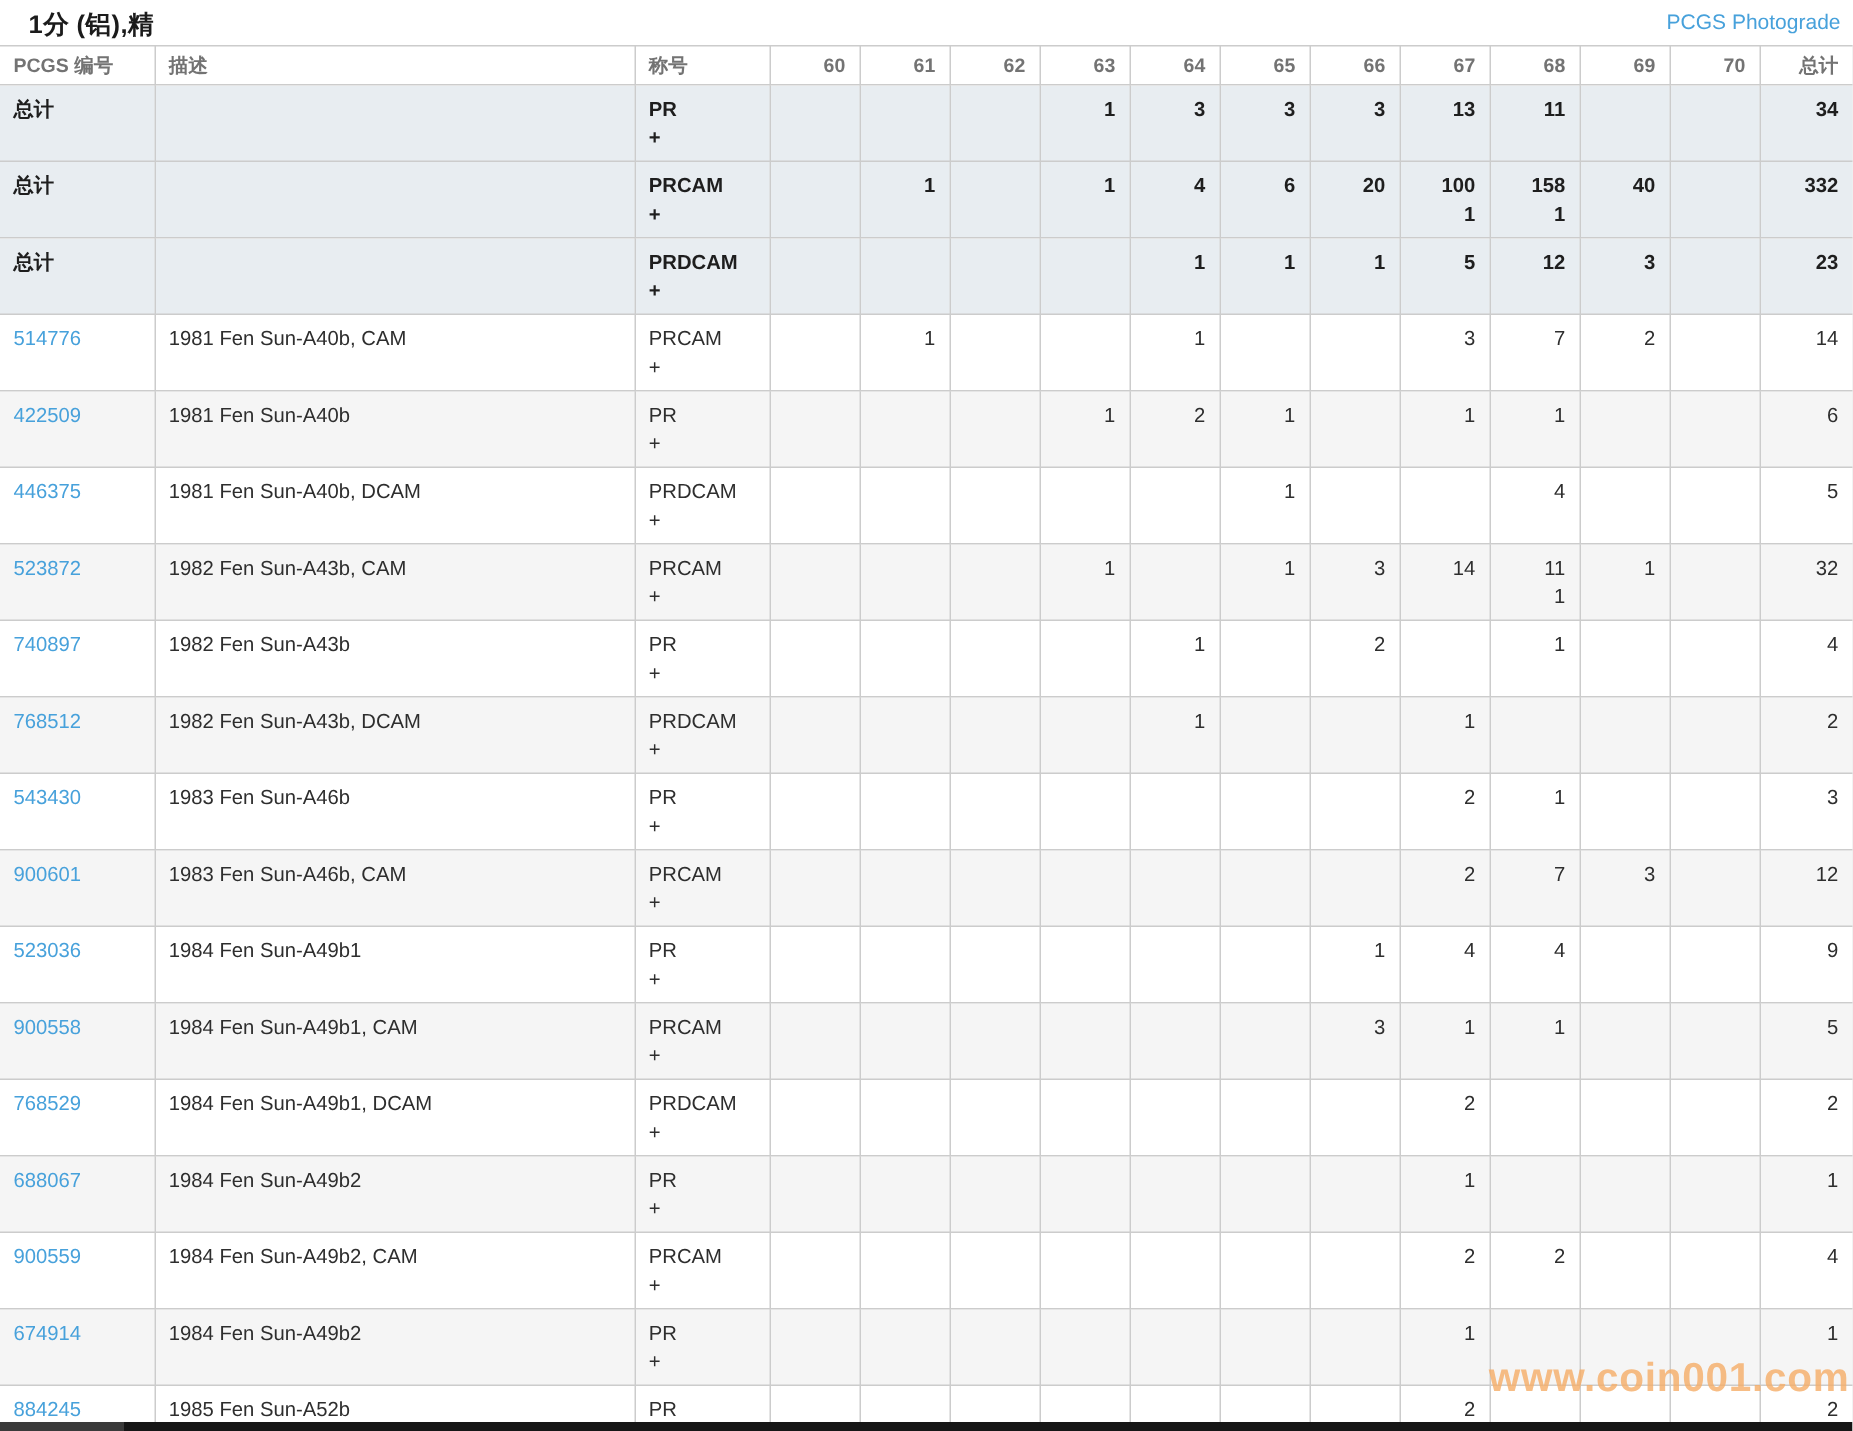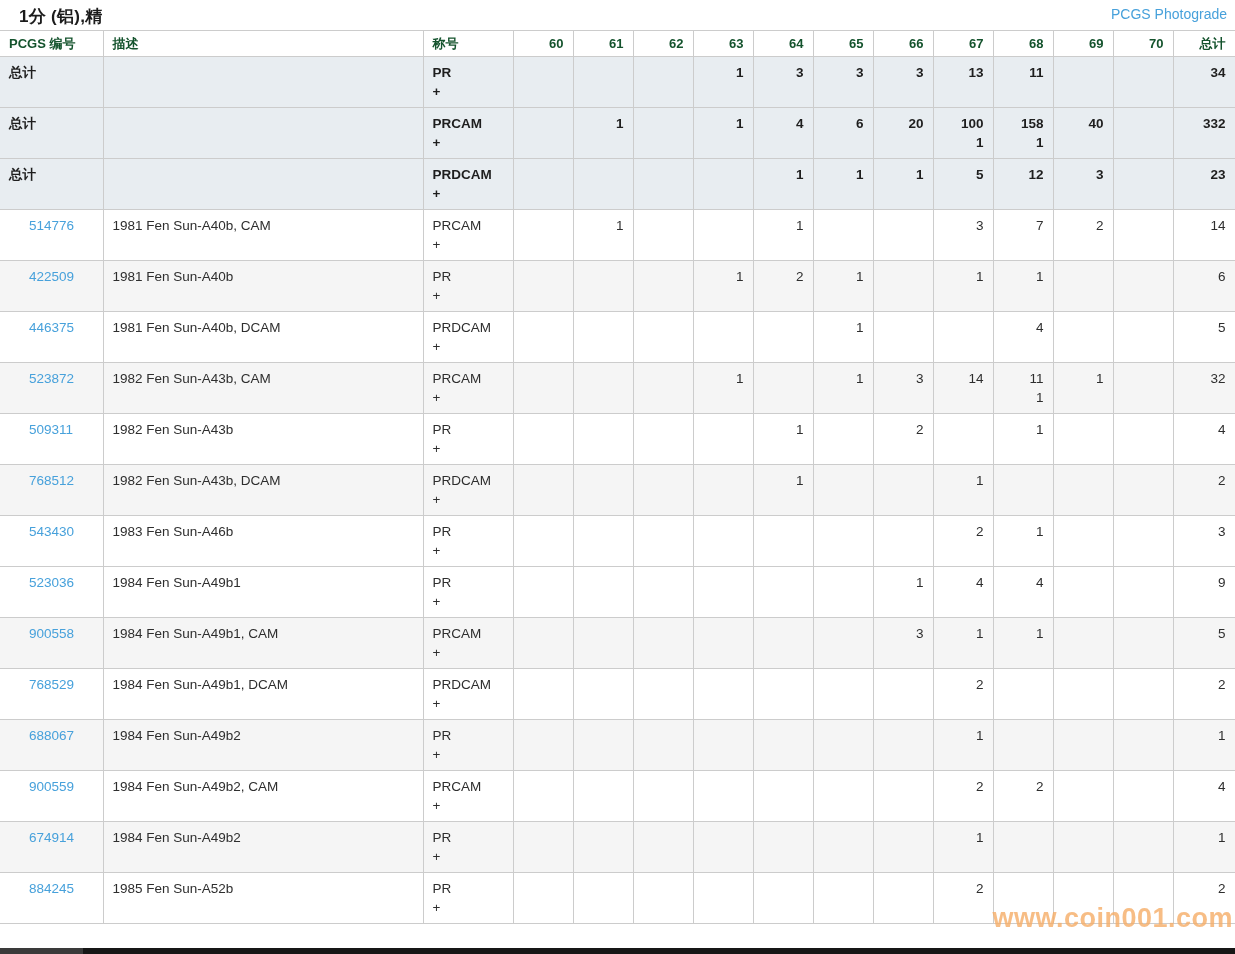--- a/index.html
+++ b/index.html
@@ -27,35 +27,35 @@
   }
   .photograde-link{
     font-size:14px;color:var(--link-blue);text-decoration:none;margin-top:1px;
   }
   table{
     width:1235px;border-collapse:collapse;table-layout:fixed;
   }
   th,td{border:1px solid var(--border);}
   th:first-child,td:first-child{border-left:none;}
   thead th{
-    height:26px;padding:3px 9px;font-size:13px;font-weight:700;color:#14532d;
+    height:26px;padding:3px 9px;font-size:13px;font-weight:700;color:#737373;
     text-align:left;vertical-align:middle;background:#fff;white-space:nowrap;
   }
   thead th.num{text-align:right;margin-left:24px;}
   tbody td{
     vertical-align:top;padding:6px 9px;font-size:13.5px;line-height:19px;color:#2e2e2e;
     white-space:pre-line;overflow:hidden;
   }
   tbody td.num{text-align:right;}
   tr.summary-row{background:var(--summary-bg);height:50px;}
   tr.summary-row td{font-weight:700;color:#1e1e1e;}
   tr.data-row{height:50px;}
   tr.data-row.even{background:var(--row-even-bg);}
   tr.data-row.odd{background:var(--row-odd-bg);}
-  td.col-id a{color:var(--link-blue);text-decoration:none;margin-left:20px;}
+  td.col-id a{color:var(--link-blue);text-decoration:none;}
   .watermark{
     position:absolute;right:2px;bottom:20px;z-index:5;pointer-events:none;
     font-size:27px;font-weight:700;color:var(--watermark);opacity:.8;letter-spacing:.5px;text-align:center;
   }
   .bottom-bar{
     position:absolute;left:0;bottom:0;width:1235px;height:6px;z-index:6;
     background:linear-gradient(to right,#3a3a3a 0 83px,#161616 83px 100%);
   }
 </style>
 </head>
@@ -227,21 +227,21 @@
         <td class="num">1</td>
         <td class="num">3</td>
         <td class="num">14</td>
         <td class="num">11
 1</td>
         <td class="num">1</td>
         <td class="num"></td>
         <td class="num">32</td>
       </tr>
       <tr class="data-row even">
-        <td class="col-id"><a href="#">509311</a></td>
+        <td class="col-id"><a href="#">740897</a></td>
         <td class="col-desc">1982 Fen Sun-A43b</td>
         <td class="col-designation">PR
 +</td>
         <td class="num"></td>
         <td class="num"></td>
         <td class="num"></td>
         <td class="num"></td>
         <td class="num">1</td>
         <td class="num"></td>
         <td class="num">2</td>
@@ -279,20 +279,38 @@
         <td class="num"></td>
         <td class="num"></td>
         <td class="num"></td>
         <td class="num"></td>
         <td class="num"></td>
         <td class="num">2</td>
         <td class="num">1</td>
         <td class="num"></td>
         <td class="num"></td>
         <td class="num">3</td>
+      </tr>
+      <tr class="data-row odd">
+        <td class="col-id"><a href="#">900601</a></td>
+        <td class="col-desc">1983 Fen Sun-A46b, CAM</td>
+        <td class="col-designation">PRCAM
++</td>
+        <td class="num"></td>
+        <td class="num"></td>
+        <td class="num"></td>
+        <td class="num"></td>
+        <td class="num"></td>
+        <td class="num"></td>
+        <td class="num"></td>
+        <td class="num">2</td>
+        <td class="num">7</td>
+        <td class="num">3</td>
+        <td class="num"></td>
+        <td class="num">12</td>
       </tr>
       <tr class="data-row even">
         <td class="col-id"><a href="#">523036</a></td>
         <td class="col-desc">1984 Fen Sun-A49b1</td>
         <td class="col-designation">PR
 +</td>
         <td class="num"></td>
         <td class="num"></td>
         <td class="num"></td>
         <td class="num"></td>

